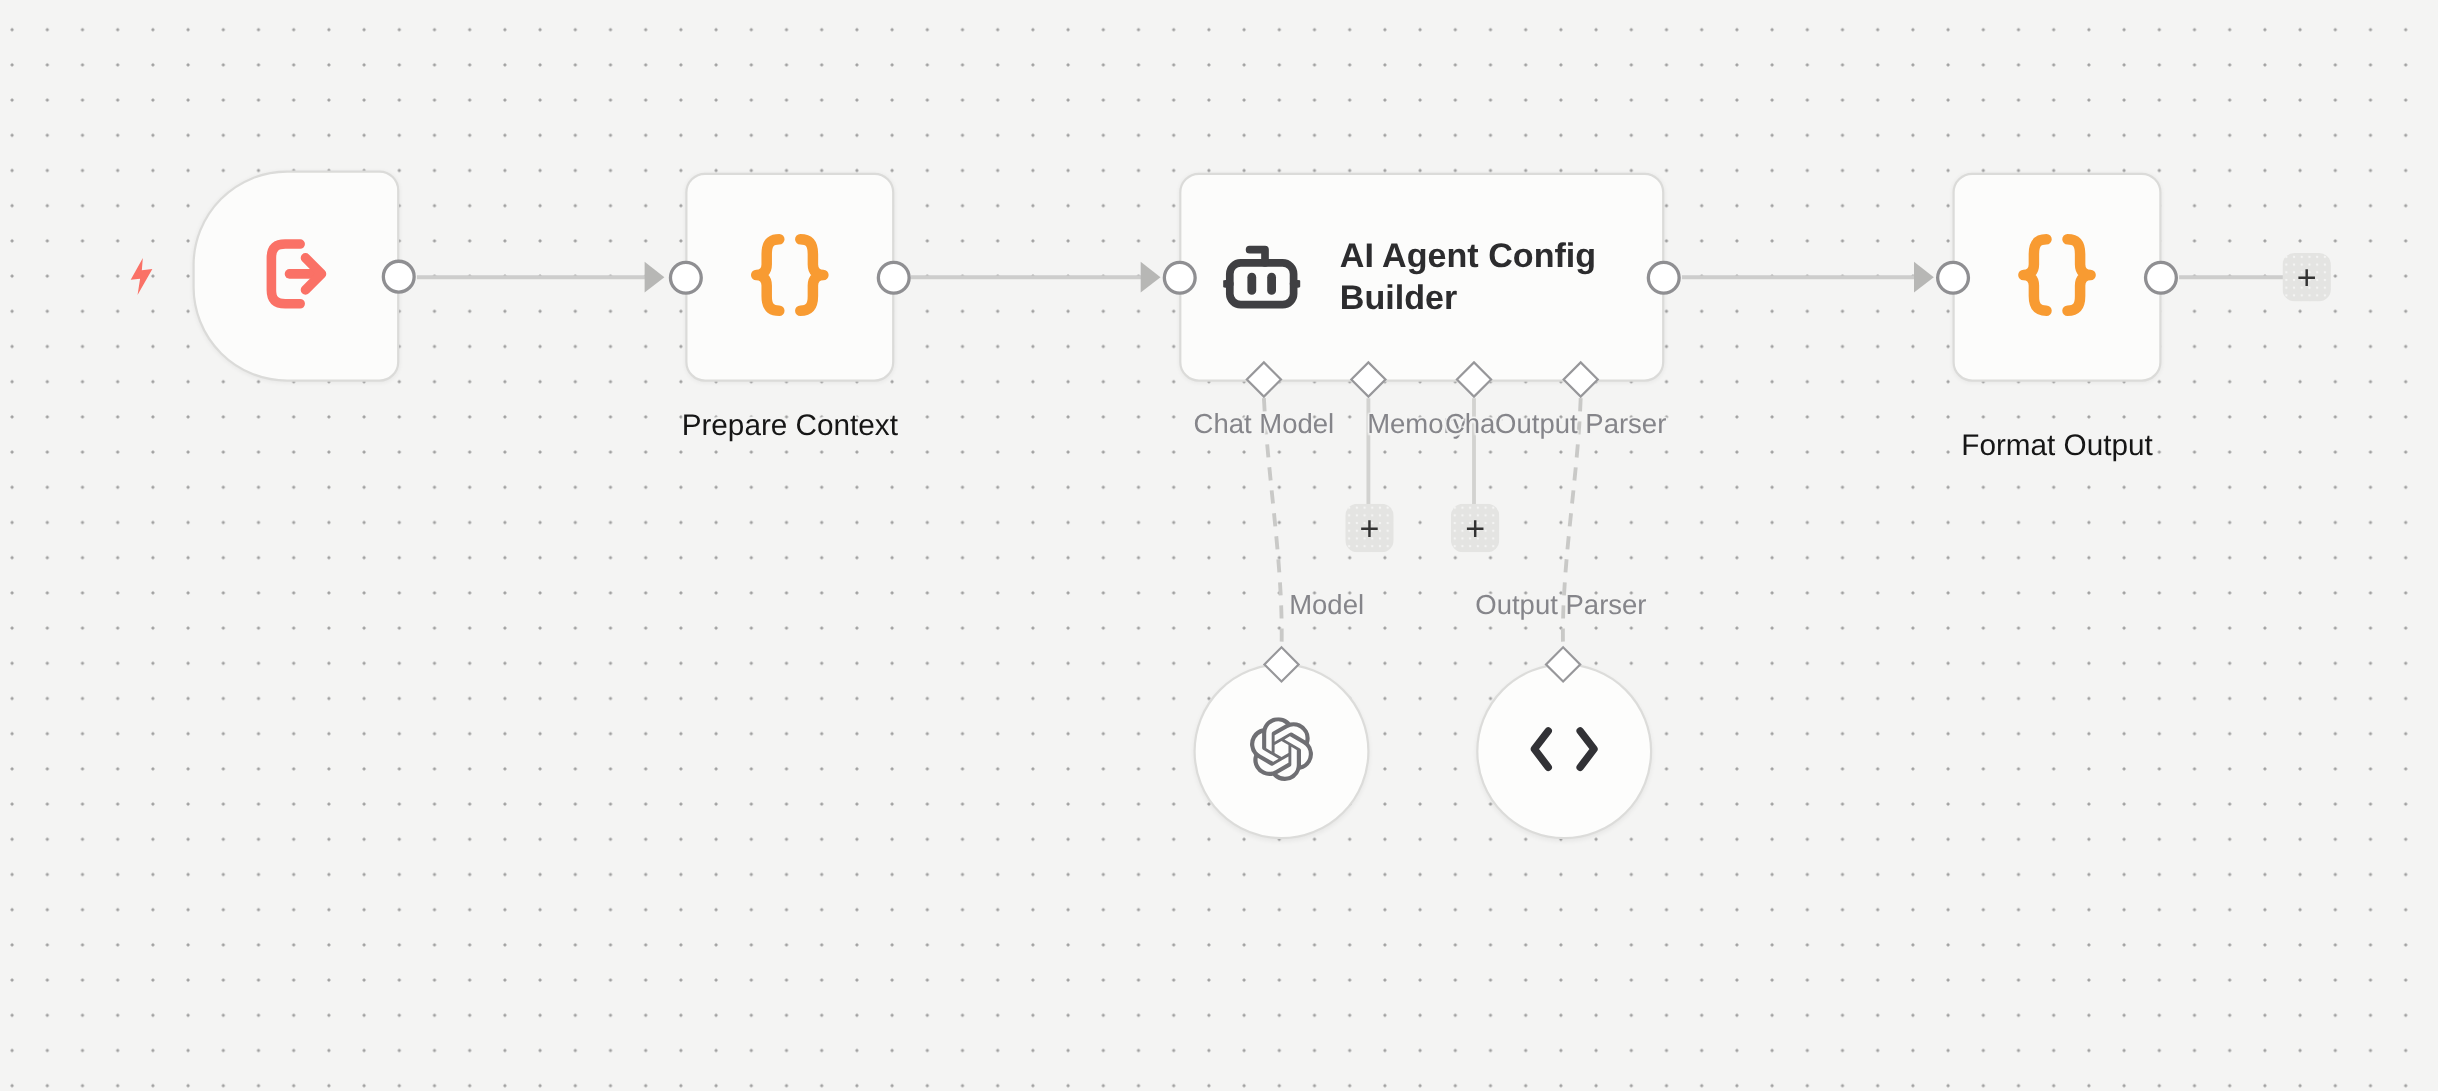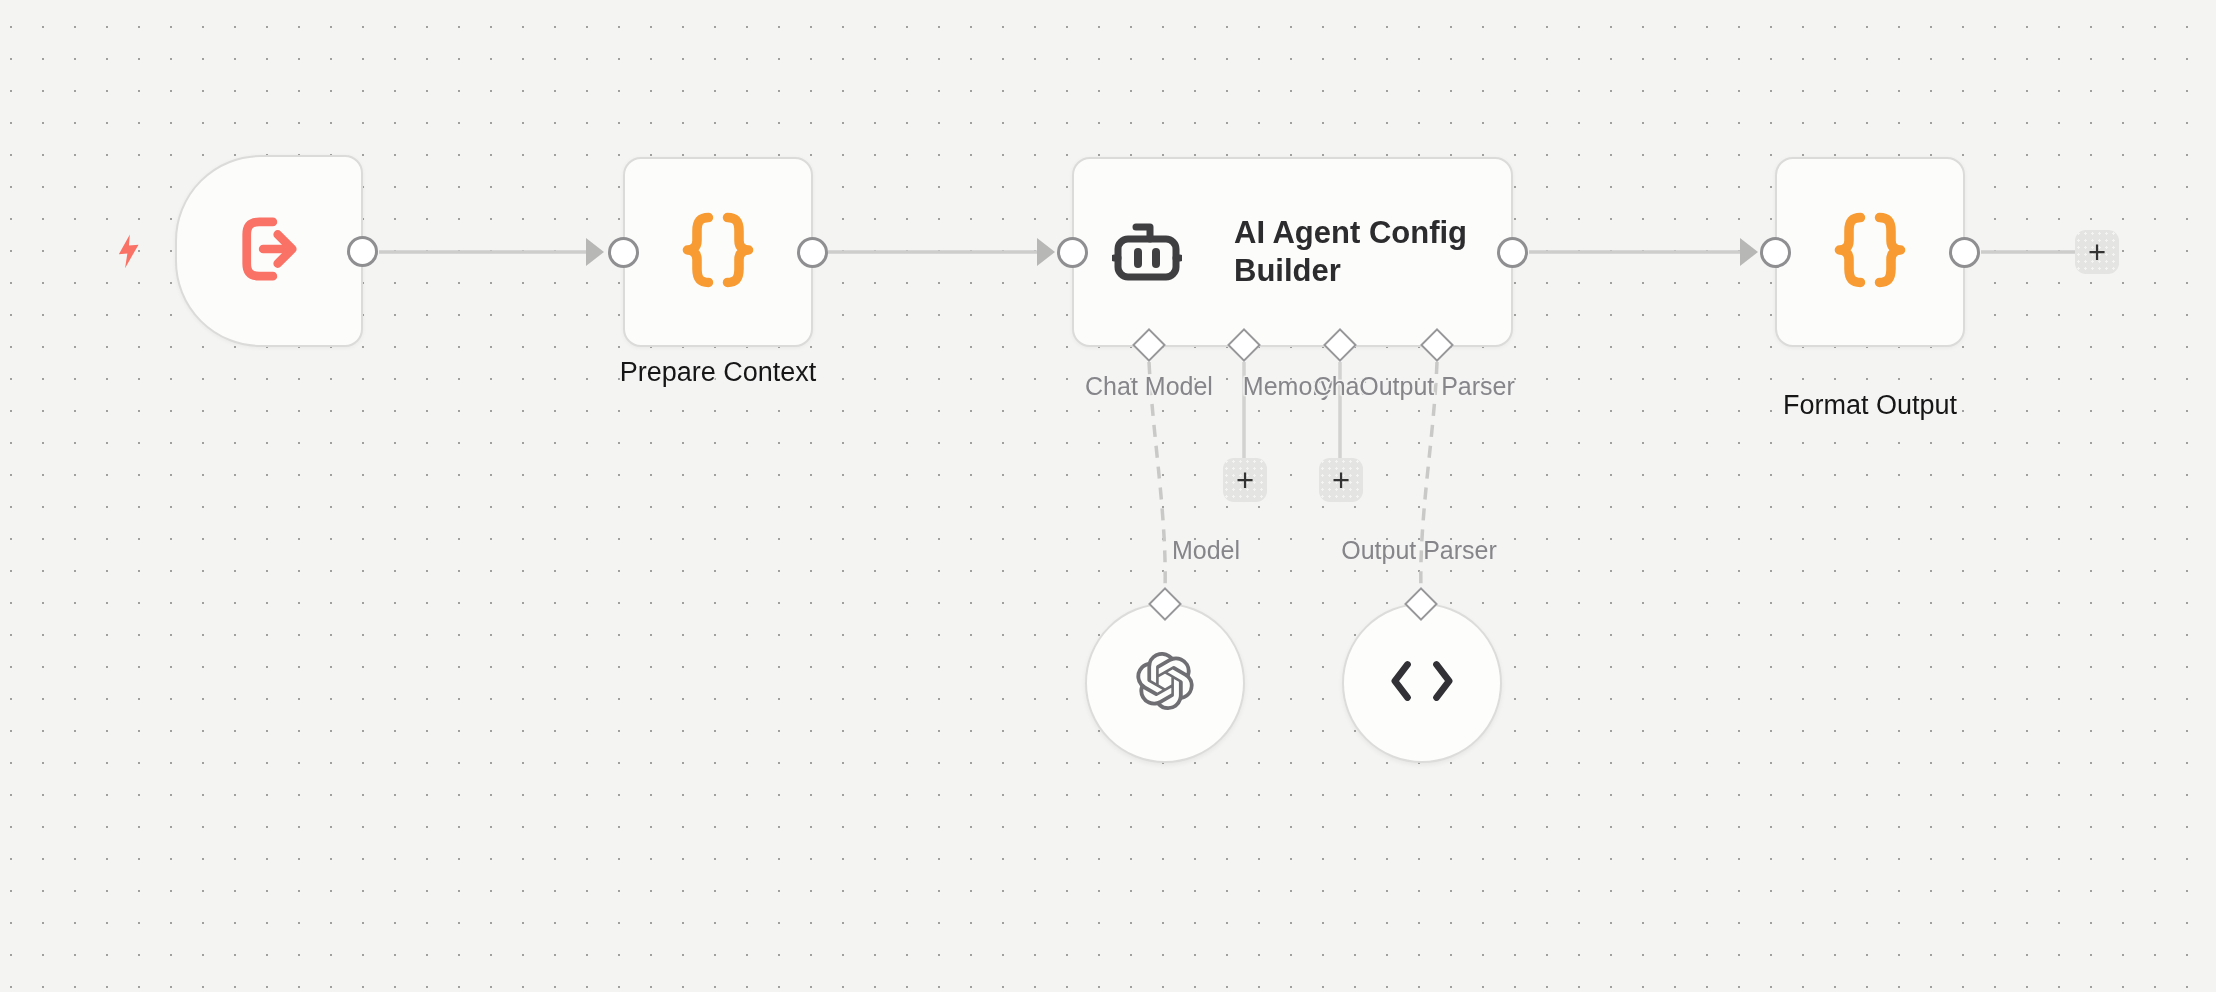--- a/index.html
+++ b/index.html
@@ -18,21 +18,21 @@
     overflow:hidden;
   }
   .wires{position:absolute;left:0;top:0;z-index:0;}
   .node{
     position:absolute;
     background:#fcfcfb;
     border:2px solid #dbdbd9;
     box-sizing:border-box;
     box-shadow:0 1px 4px rgba(0,0,0,.05);
     display:flex;align-items:center;justify-content:center;
-    z-index:2;cursor:pointer;gap:16px;
+    z-index:2;cursor:pointer;
   }
   .node.sq{width:190px;height:190px;border-radius:18px;}
   .node.trigger{border-radius:86px 18px 18px 86px;}
   .node.wide{justify-content:flex-start;padding-left:38px;border-radius:18px;}
   .circle-node{
     position:absolute;width:160px;height:160px;border-radius:50%;
     background:#fdfdfc;border:2px solid #dcdcda;box-sizing:border-box;
     box-shadow:0 2px 5px rgba(0,0,0,.06);
     display:flex;align-items:center;justify-content:center;
     z-index:2;cursor:pointer;
@@ -122,21 +122,21 @@
   <div class="node sq" style="left:623px;top:157px;">
     <span>
       <svg width="84" height="82" viewBox="0 0 88 84" fill="none" stroke="#f89b32" stroke-width="10" stroke-linecap="round" stroke-linejoin="round">
         <path d="M34 8 C24 8 22 14 22 22 V32 C22 39 18 42 12 42 C18 42 22 45 22 52 V62 C22 70 24 76 34 76"></path>
         <path d="M54 8 C64 8 66 14 66 22 V32 C66 39 70 42 76 42 C70 42 66 45 66 52 V62 C66 70 64 76 54 76"></path>
       </svg>
     </span>
     <div class="port in"></div>
     <div class="port out"></div>
   </div>
-  <div class="nlabel" style="left:568px;top:352px;width:300px;">Prepare Context</div>
+  <div class="nlabel" style="left:568px;top:366px;width:300px;">Prepare Context</div>
 
   <div class="node wide" style="left:1072px;top:157px;width:441px;height:190px;">
     <span>
       <svg width="70" height="62" viewBox="0 0 70 62" fill="none" stroke="#3f3f42" stroke-width="7" stroke-linecap="round" stroke-linejoin="round">
         <rect x="6" y="20" width="58" height="38" rx="10"></rect>
         <path d="M38 20 V8 H24"></path>
         <path d="M2 39 H6"></path>
         <path d="M64 39 H68"></path>
         <path d="M26 33 V45" stroke-width="8"></path>
         <path d="M44 33 V45" stroke-width="8"></path>

